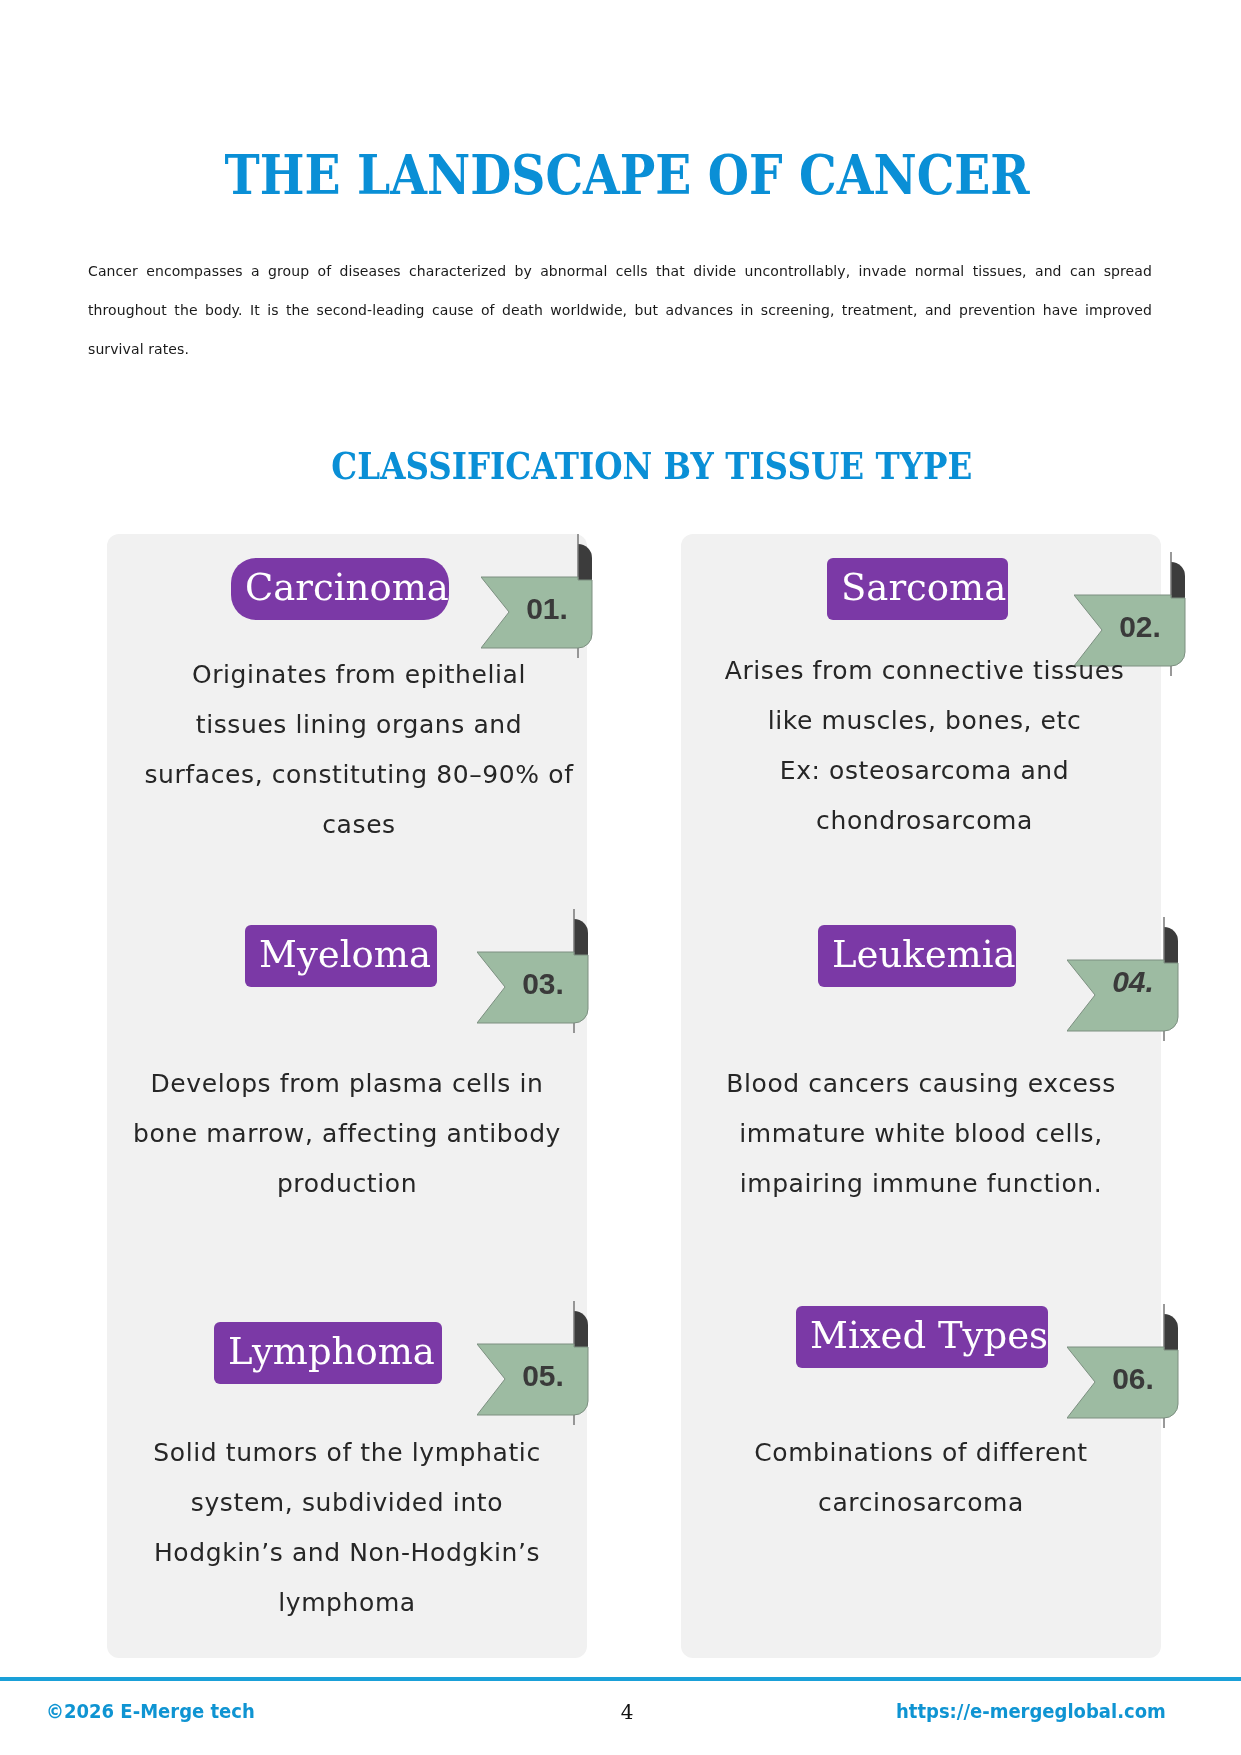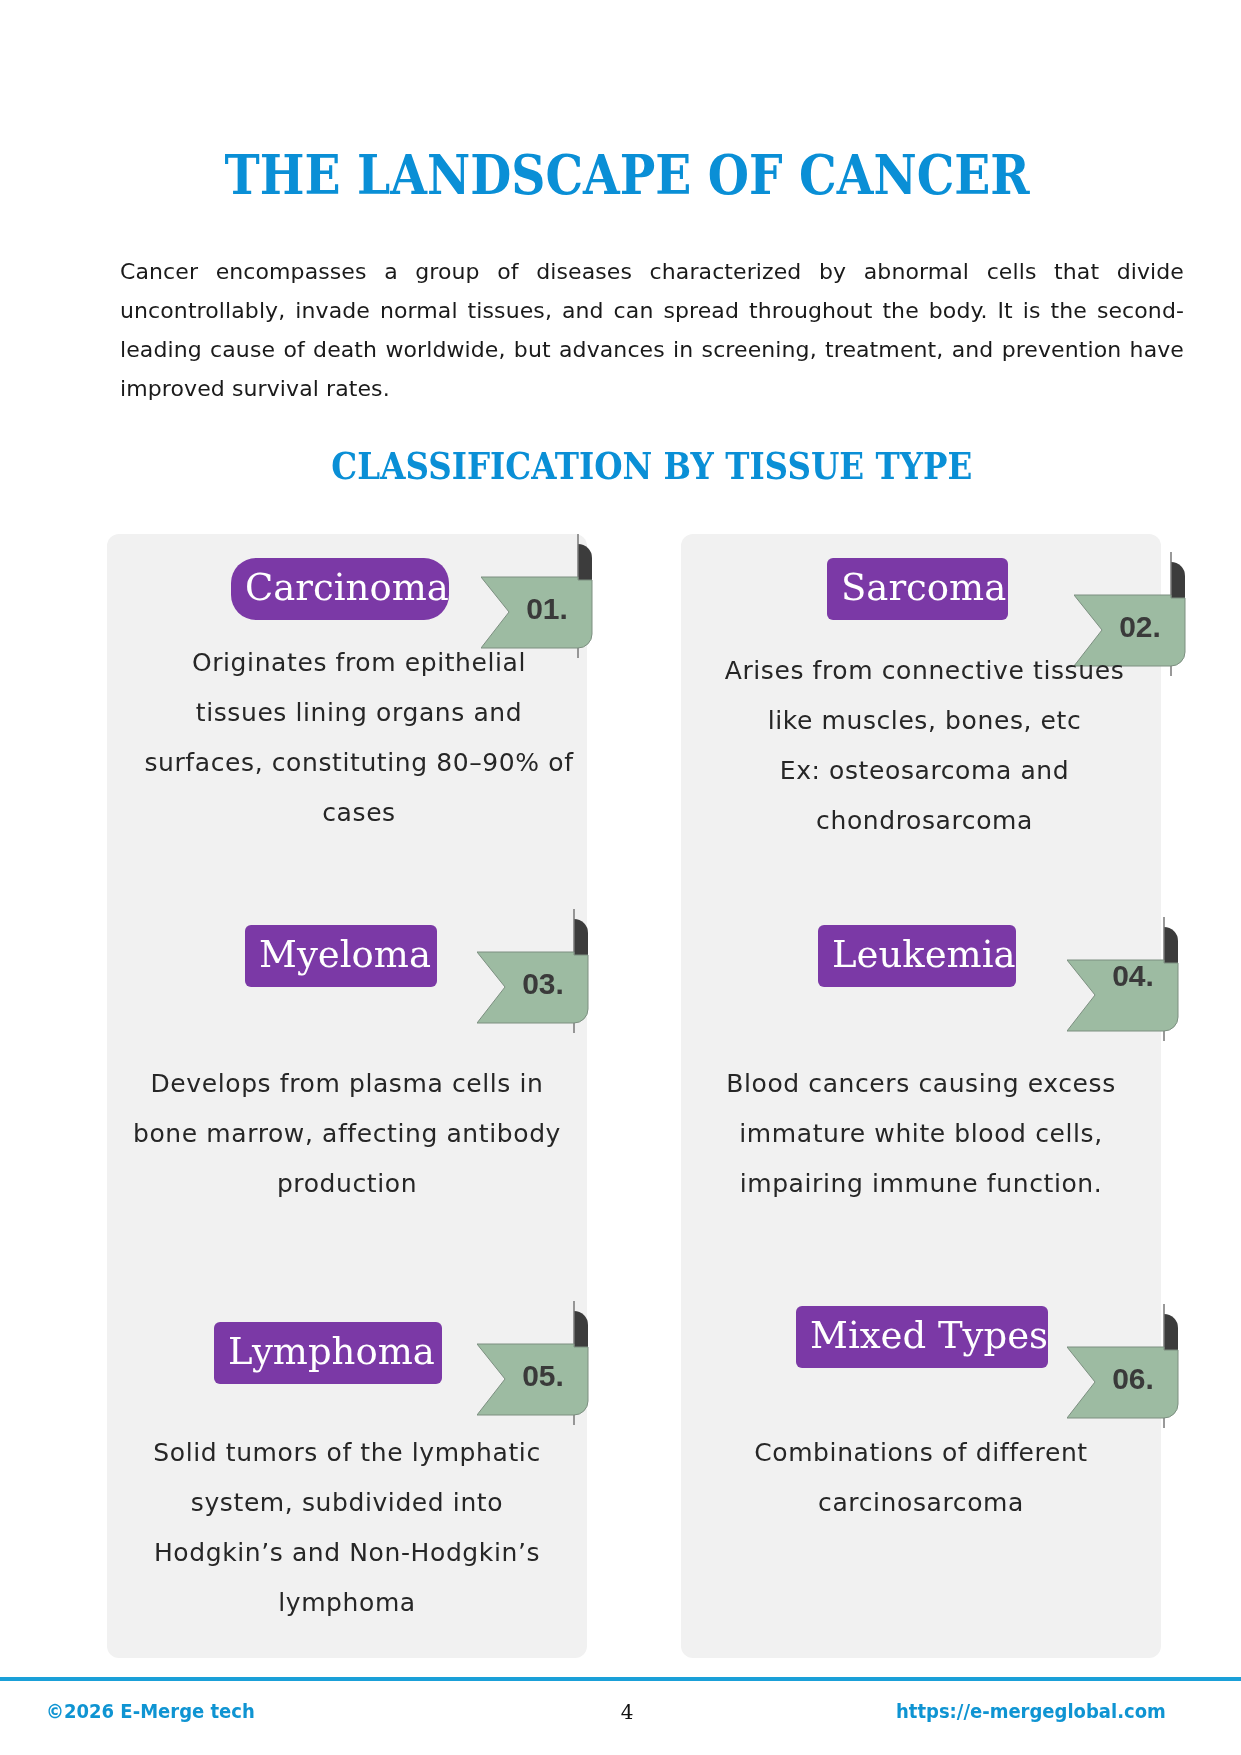--- a/index.html
+++ b/index.html
@@ -7,22 +7,22 @@
   body { position: relative; font-family: "Liberation Sans", sans-serif; color: #222; }
 
   .title {
     position: absolute; left: 0; width: 1241px; top: 142px;
     text-align: center; font-family: "DejaVu Serif", serif; font-weight: bold;
     font-size: 55px; color: #0a8fd6; letter-spacing: 0px;
     transform: scaleX(0.86); transform-origin: 668px 0;
   }
   .intro {
     position: absolute; left: 88px; width: 1064px; top: 252px;
-    font-family: "DejaVu Sans", sans-serif; font-size: 22px; line-height: 39px;
-    text-align: justify; color: #1a1a1a; letter-spacing: 0.1px; margin-left: 32px;
+    font-family: "DejaVu Sans", sans-serif; font-size: 14px; line-height: 39px;
+    text-align: justify; color: #1a1a1a; letter-spacing: 0.1px;
   }
   .subtitle {
     position: absolute; left: 0; width: 1241px; top: 444px; padding-left: 56px;
     text-align: center; font-family: "DejaVu Serif", serif; font-weight: bold;
     font-size: 37px; color: #0a8fd6;
     transform: scaleX(0.88); transform-origin: 676px 0;
   }
 
   .panel {
     position: absolute; top: 534px; width: 480px; height: 1124px;
@@ -81,21 +81,21 @@
   <div class="card" style="top:0;">
     <div class="tag" style="left:124px; top:24px; width:218px;border-radius:25px;">Carcinoma</div>
     <div class="ribbon" style="left:374px; top:0;">
       <svg width="112" height="124" viewBox="0 0 112 124">
         <path d="M97 10 A14 14 0 0 1 111 24 L111 46 L97 46 Z" fill="#3c3c3c"></path>
         <line x1="97" y1="0" x2="97" y2="124" stroke="#777" stroke-width="1.5"></line>
         <path d="M0 43 L97 43 L97 46 L111 46 L111 100 A14 14 0 0 1 97 114 L0 114 L28 78 Z" fill="#9dbba2" stroke="#7c8f80" stroke-width="1"></path>
       </svg>
       <div class="num" style="top:58px;">01.</div>
     </div>
-    <div class="desc" style="top:104px;padding-left:24px;">
+    <div class="desc" style="top:116px;padding-left:24px;">
       <div>Originates from epithelial</div>
       <div>tissues lining organs and</div>
       <div>surfaces, constituting 80–90% of</div>
       <div>cases</div>
     </div>
   </div>
 
   <div class="card" style="top:385px;">
     <div class="tag" style="left:138px; top:6px; width:192px;">Myeloma</div>
     <div class="ribbon" style="left:370px; top:-10px;">
@@ -153,21 +153,21 @@
   </div>
 
   <div class="card" style="top:385px;">
     <div class="tag" style="left:137px; top:6px; width:198px;">Leukemia</div>
     <div class="ribbon" style="left:386px; top:-2px;">
       <svg width="112" height="124" viewBox="0 0 112 124">
         <path d="M97 10 A14 14 0 0 1 111 24 L111 46 L97 46 Z" fill="#3c3c3c"></path>
         <line x1="97" y1="0" x2="97" y2="124" stroke="#777" stroke-width="1.5"></line>
         <path d="M0 43 L97 43 L97 46 L111 46 L111 100 A14 14 0 0 1 97 114 L0 114 L28 78 Z" fill="#9dbba2" stroke="#7c8f80" stroke-width="1"></path>
       </svg>
-      <div class="num" style="top:42px;">04.</div>
+      <div class="num" style="top:48px;font-style:italic;">04.</div>
     </div>
     <div class="desc" style="top:140px;">
       <div>Blood cancers causing excess</div>
       <div>immature white blood cells,</div>
       <div>impairing immune function.</div>
     </div>
   </div>
 
   <div class="card" style="top:782px;">
     <div class="tag" style="left:115px; top:-10px; width:252px;">Mixed Types</div>

